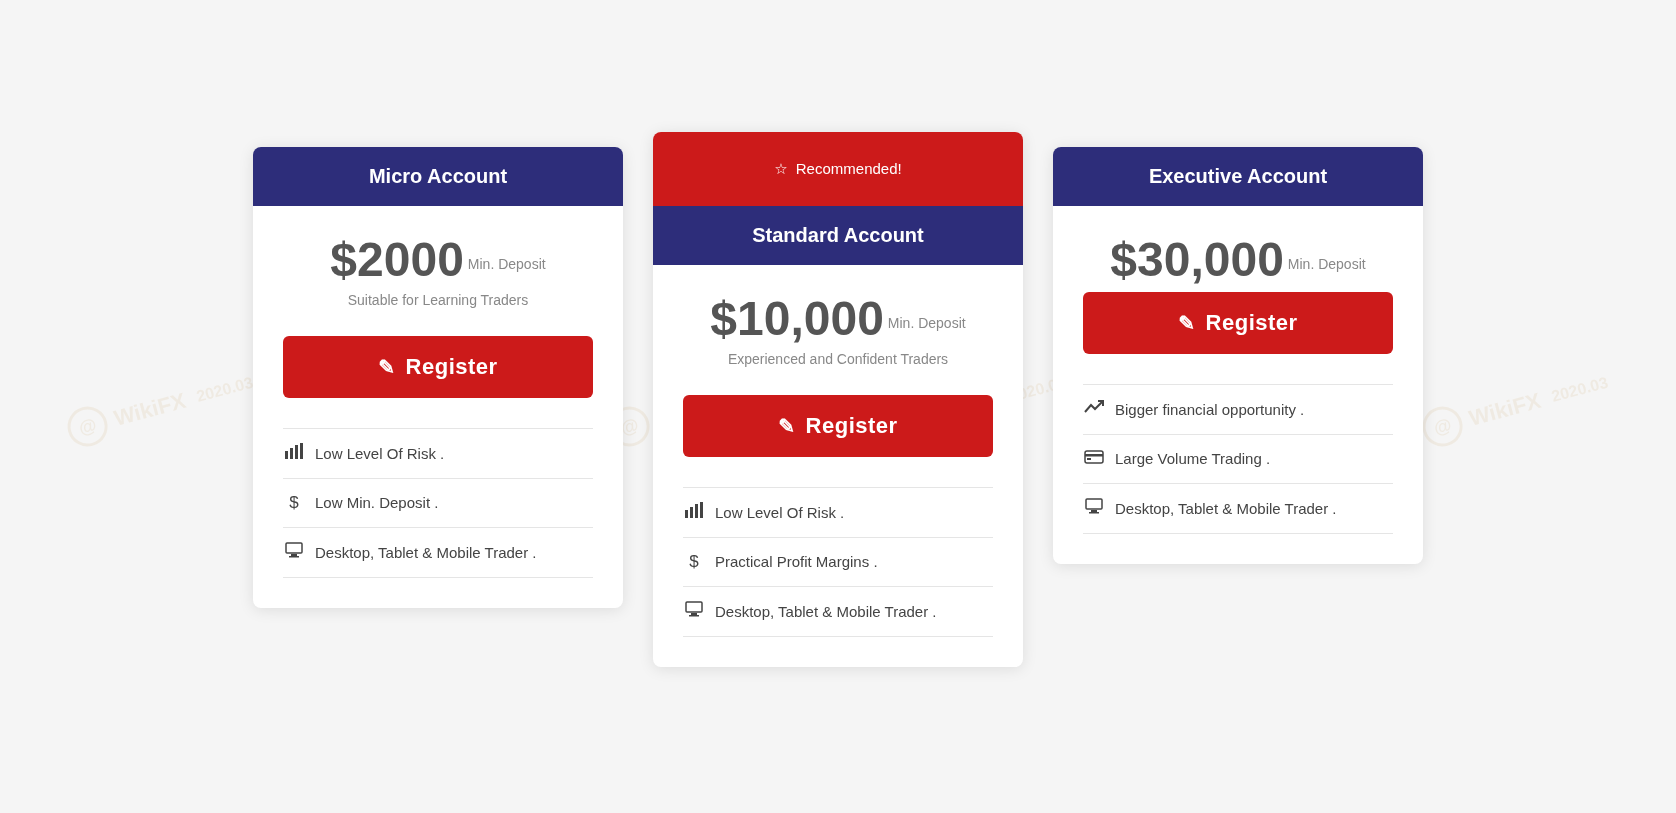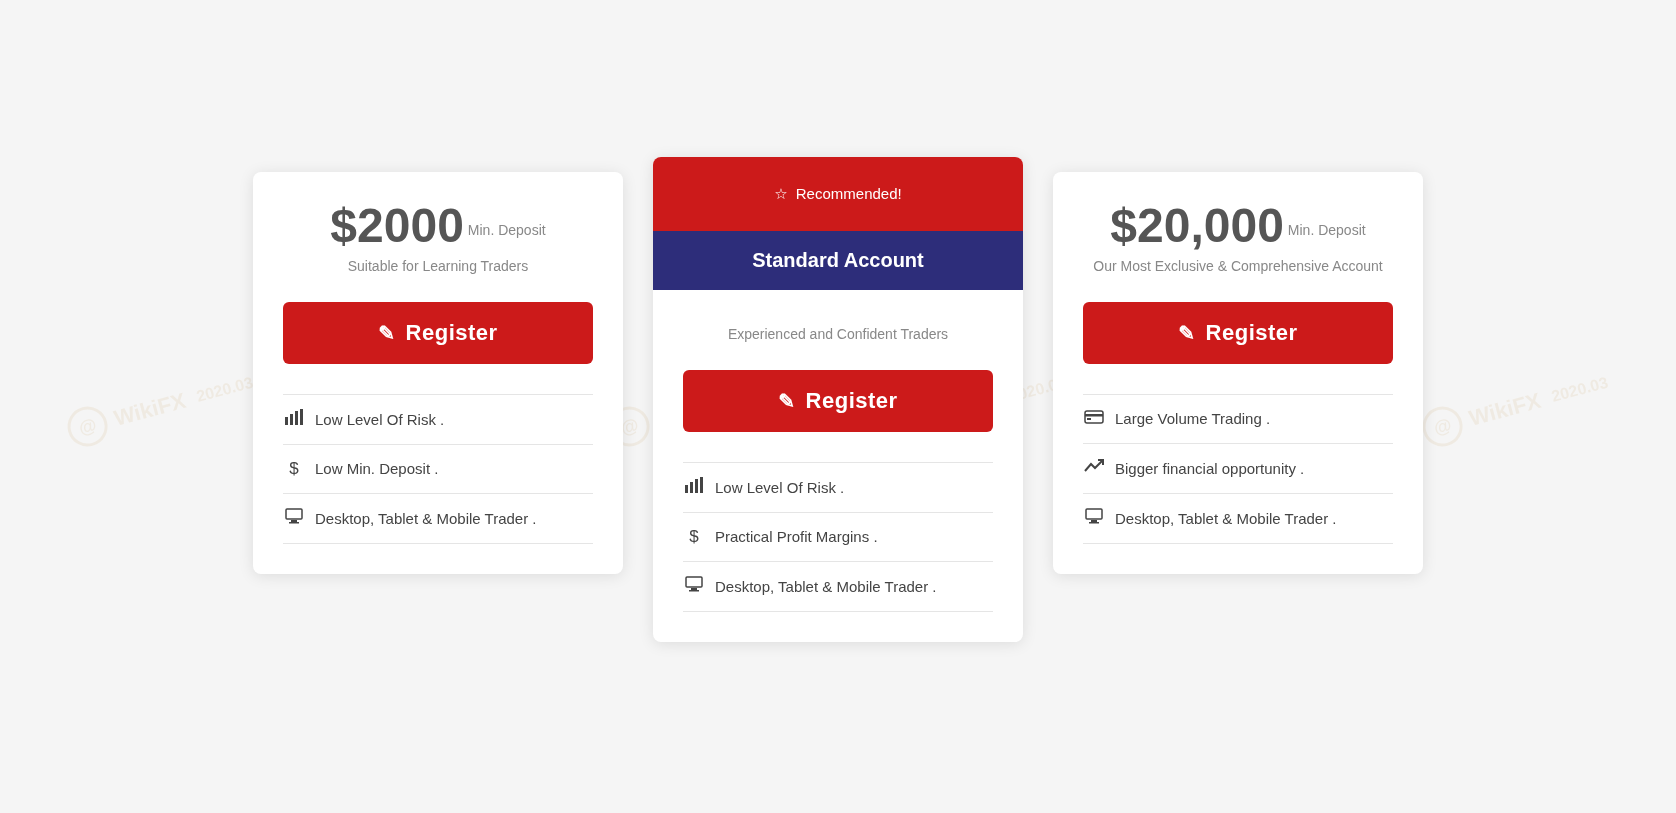--- a/index.html
+++ b/index.html
@@ -208,20 +208,23 @@
   <div class="watermark-item">
     <div class="watermark-circle">@</div>
     <span>WikiFX</span>
     <span style="font-size:16px;margin-left:4px;">2020.03</span>
   </div>
 </div>
 
 <div class="cards-container">
 
   <div class="card">
+    <div class="card-header">
+      <span>Micro Account</span>
+    </div>
     <div class="card-body">
       <div class="price-block">
         <span class="price-amount">$2000</span><span class="price-label">Min. Deposit</span>
       </div>
       <div class="price-subtitle">Suitable for Learning Traders</div>
       <button class="register-btn">
         <span class="pencil-icon"></span>
         <span>Register</span>
       </button>
       <ul class="features-list">
@@ -256,20 +259,23 @@
 
   <div class="card card-featured">
     <div class="recommended-banner">
       <span class="star-icon"></span>
       <span>Recommended!</span>
     </div>
     <div class="card-header">
       <span>Standard Account</span>
     </div>
     <div class="card-body">
+      <div class="price-block">
+        <span class="price-amount">$10,000</span><span class="price-label">Min. Deposit</span>
+      </div>
       <div class="price-subtitle">Experienced and Confident Traders</div>
       <button class="register-btn">
         <span class="pencil-icon"></span>
         <span>Register</span>
       </button>
       <ul class="features-list">
         <li>
           <span class="feature-icon">
             <svg width="18" height="16" viewBox="0 0 18 16" fill="none" xmlns="http://www.w3.org/2000/svg">
               <rect x="0" y="8" width="3" height="8" fill="#444"></rect>
@@ -292,51 +298,53 @@
               <rect x="4" y="14" width="10" height="1.5" fill="#444"></rect>
             </svg>
           </span>
           <span>Desktop, Tablet &amp; Mobile Trader .</span>
         </li>
       </ul>
     </div>
   </div>
 
   <div class="card">
+    <div class="card-header">
+      <span>Executive Account</span>
+    </div>
     <div class="card-body">
       <div class="price-block">
-        <span class="price-amount">$20,000</span><span class="price-label">Min. Deposit</span>
+        <span class="price-amount">$30,000</span><span class="price-label">Min. Deposit</span>
       </div>
-      <div class="price-subtitle">Our Most Exclusive &amp; Comprehensive Account</div>
       <button class="register-btn">
         <span class="pencil-icon"></span>
         <span>Register</span>
       </button>
       <ul class="features-list">
         <li>
           <span class="feature-icon">
+            <svg width="20" height="16" viewBox="0 0 20 16" fill="none" xmlns="http://www.w3.org/2000/svg">
+              <polyline points="1,13 7,6 11,10 19,2" stroke="#444" stroke-width="2" fill="none"></polyline>
+              <polyline points="14,2 19,2 19,7" stroke="#444" stroke-width="2" fill="none"></polyline>
+            </svg>
+          </span>
+          <span>Bigger financial opportunity .</span>
+        </li>
+        <li>
+          <span class="feature-icon">
             <svg width="20" height="14" viewBox="0 0 20 14" fill="none" xmlns="http://www.w3.org/2000/svg">
               <rect x="1" y="1" width="18" height="12" rx="2" stroke="#444" stroke-width="1.5" fill="none"></rect>
               <rect x="1" y="4" width="18" height="2.5" fill="#444"></rect>
               <rect x="3" y="8" width="4" height="2" fill="#444"></rect>
             </svg>
           </span>
           <span>Large Volume Trading .</span>
         </li>
         <li>
           <span class="feature-icon">
-            <svg width="20" height="16" viewBox="0 0 20 16" fill="none" xmlns="http://www.w3.org/2000/svg">
-              <polyline points="1,13 7,6 11,10 19,2" stroke="#444" stroke-width="2" fill="none"></polyline>
-              <polyline points="14,2 19,2 19,7" stroke="#444" stroke-width="2" fill="none"></polyline>
-            </svg>
-          </span>
-          <span>Bigger financial opportunity .</span>
-        </li>
-        <li>
-          <span class="feature-icon">
             <svg width="18" height="16" viewBox="0 0 18 16" fill="none" xmlns="http://www.w3.org/2000/svg">
               <rect x="1" y="1" width="16" height="10" rx="1" stroke="#444" stroke-width="1.5" fill="none"></rect>
               <rect x="6" y="12" width="6" height="2" fill="#444"></rect>
               <rect x="4" y="14" width="10" height="1.5" fill="#444"></rect>
             </svg>
           </span>
           <span>Desktop, Tablet &amp; Mobile Trader .</span>
         </li>
       </ul>
     </div>

